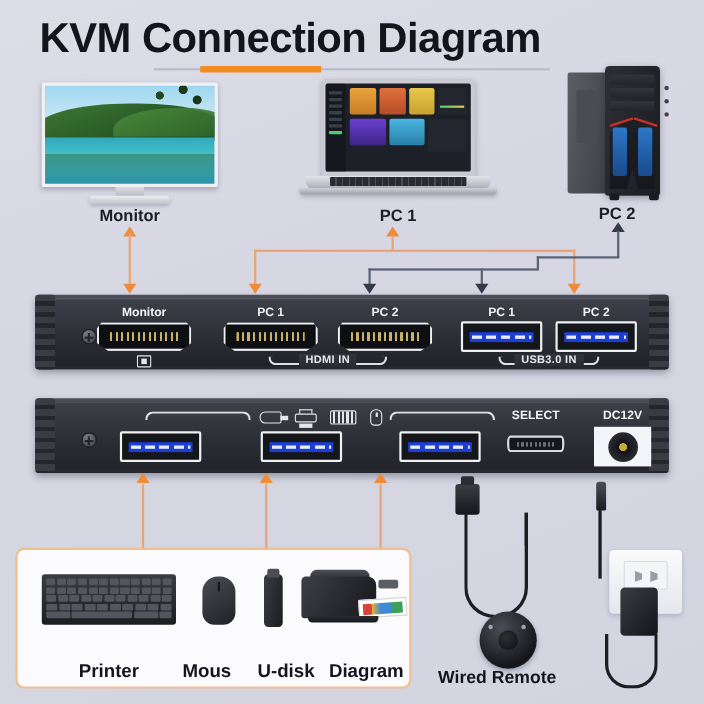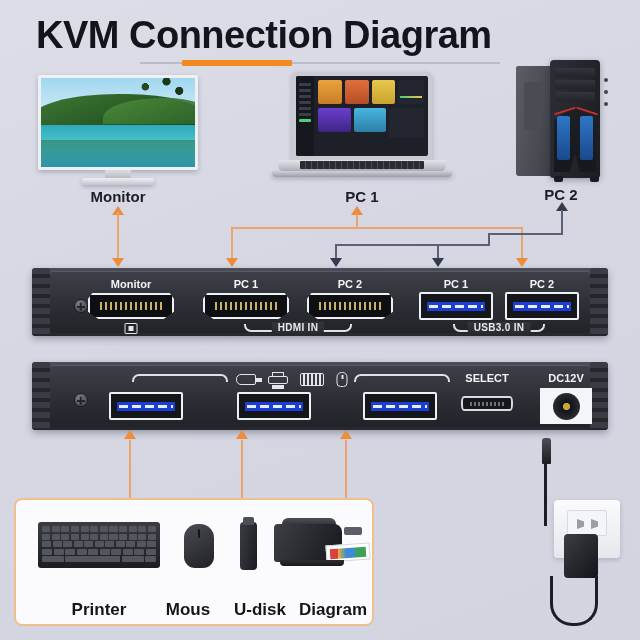--- a/index.html
+++ b/index.html
@@ -554,20 +554,30 @@
       <div class="pr-paper"></div>
       <div class="pr-tray"></div>
     </div>
 
     <div class="pi-label" style="left:83px">Printer</div>
     <div class="pi-label" style="left:172px">Mous</div>
     <div class="pi-label" style="left:244px">U-disk</div>
     <div class="pi-label" style="left:317px">Diagram</div>
   </div>
 
+  <div id="remote">
+    <div class="rm-plug"></div>
+    <div class="rm-cord"></div>
+    <div class="rm-cord2"></div>
+    <div class="rm-puck">
+      <div class="rm-dot" style="left:8px; top:12px"></div>
+      <div class="rm-dot" style="left:38px; top:12px"></div>
+    </div>
+    <div class="rm-label">Wired Remote</div>
+  </div>
 
   <div id="power">
     <div class="pw-tip"></div>
     <div class="pw-wire"></div>
     <div class="pw-outlet">
       <div class="pw-socket">
         <div class="pw-pin" style="left:9px"></div>
         <div class="pw-pin" style="left:23px"></div>
       </div>
     </div>

